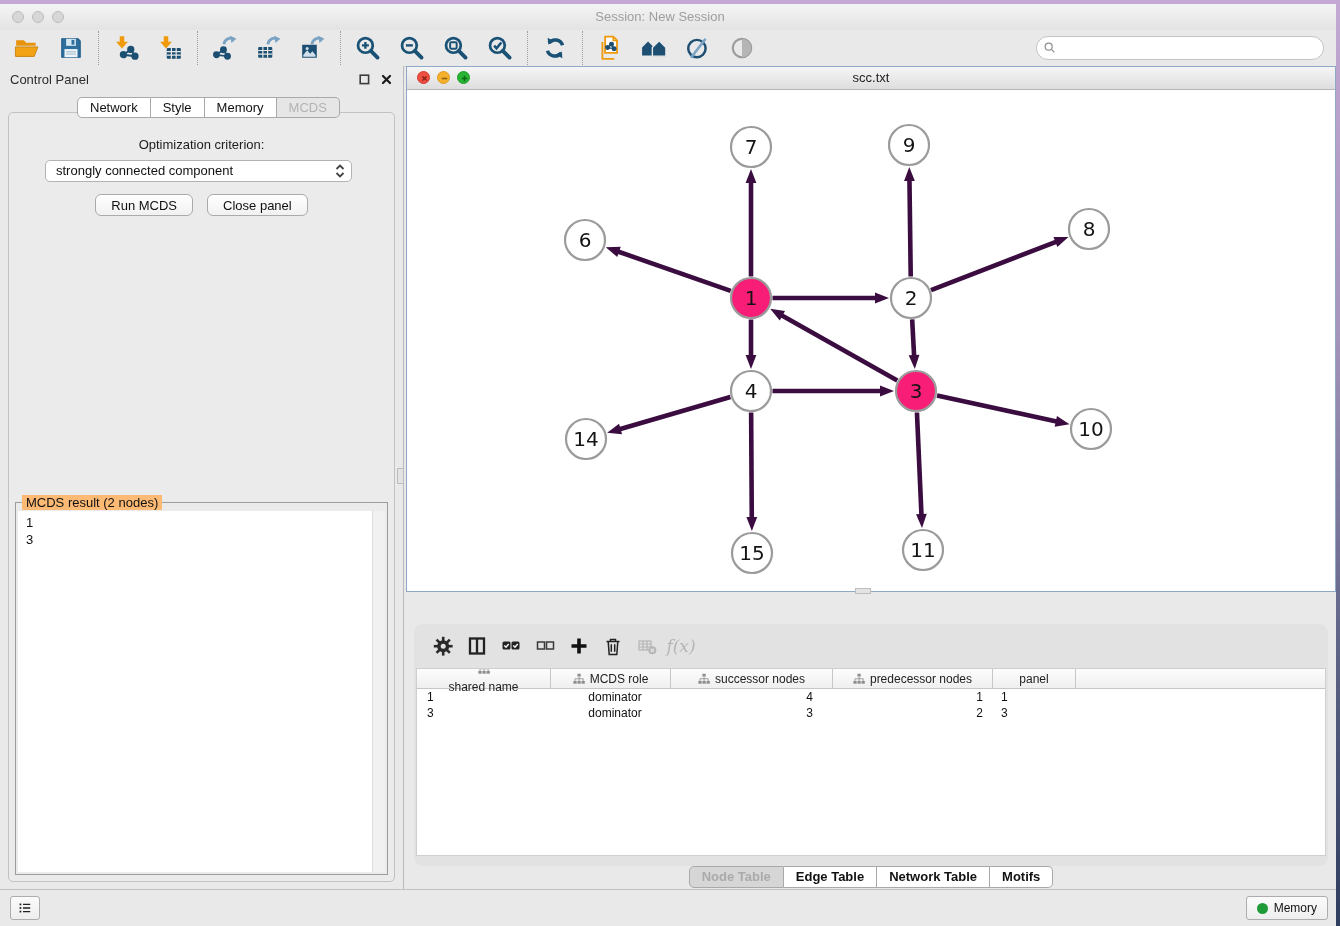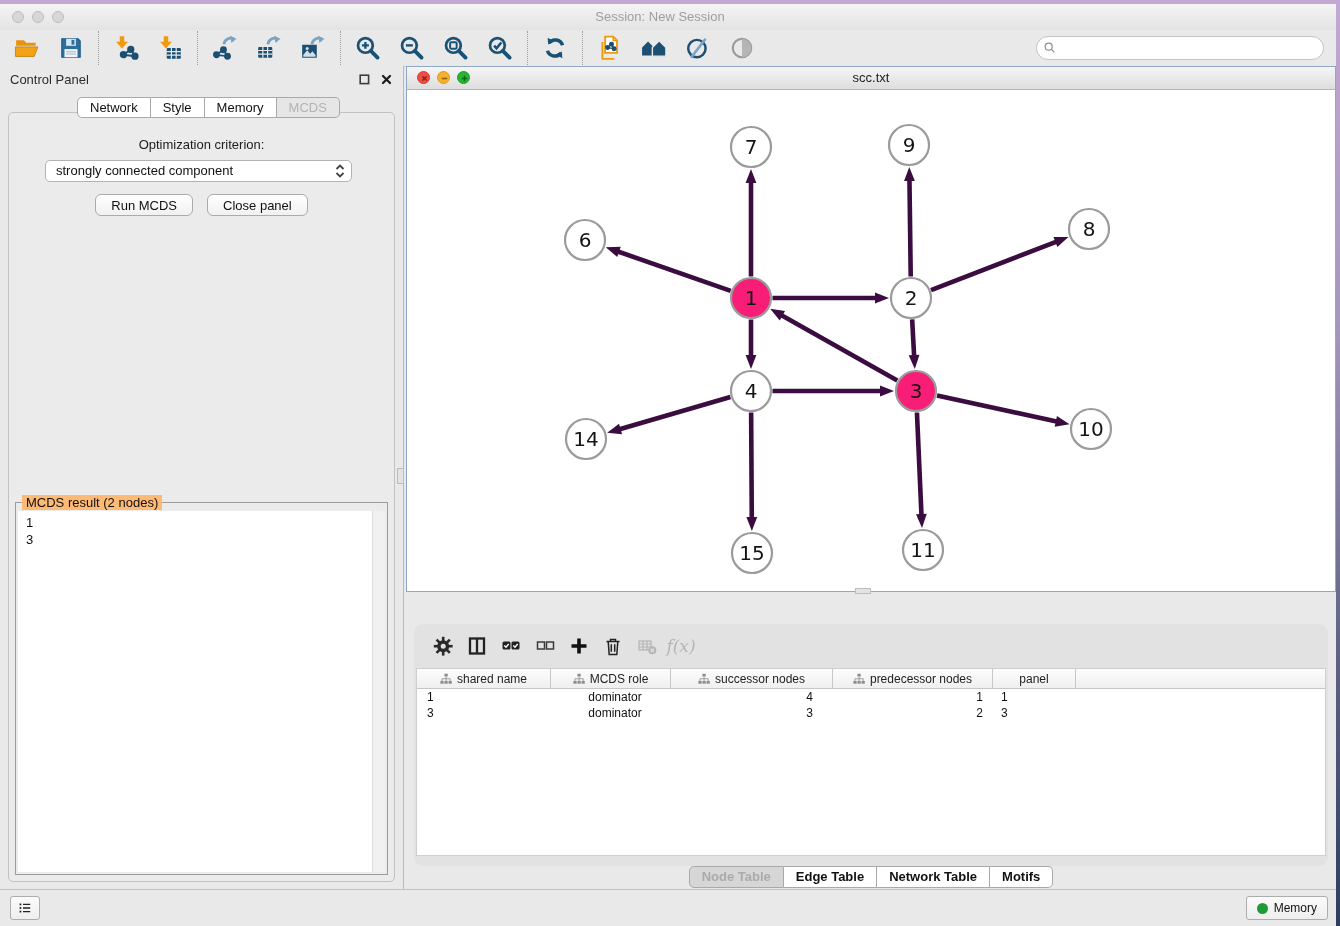--- a/index.html
+++ b/index.html
@@ -520,21 +520,21 @@
             <circle cx="15.3" cy="14.3" r="4" fill="#b5b5b5"></circle>
             <path d="M13.6 12.6l3.4 3.4M17 12.6l-3.4 3.4" stroke="#e2e2e2" stroke-width="1.3"></path>
           </svg>
         </button>
         <button class="tp-btn disabled">
           <span class="fx">f(x)</span>
         </button>
       </div>
     <div class="tp-table">
       <div class="thead" id="thead">
-          <div class="th" style="width: 134px;">
+          <div class="th" style="width: 134px; flex-direction: column;">
             <span style="display: flex;">
               <svg viewBox="0 0 13 13">
                 <g fill="#8f8f8f">
                   <rect x="4.8" y="0.8" width="3.6" height="3"></rect>
                   <rect x="0.4" y="8.6" width="3.6" height="3"></rect>
                   <rect x="4.8" y="8.6" width="3.6" height="3"></rect>
                   <rect x="9.2" y="8.6" width="3.6" height="3"></rect>
                 </g>
                 <path d="M6.6 3.8v2.4M2.2 8.6V6.2h8.8v2.4M6.6 6.2v2.4" fill="none" stroke="#8f8f8f" stroke-width="0.9"></path>
               </svg>

